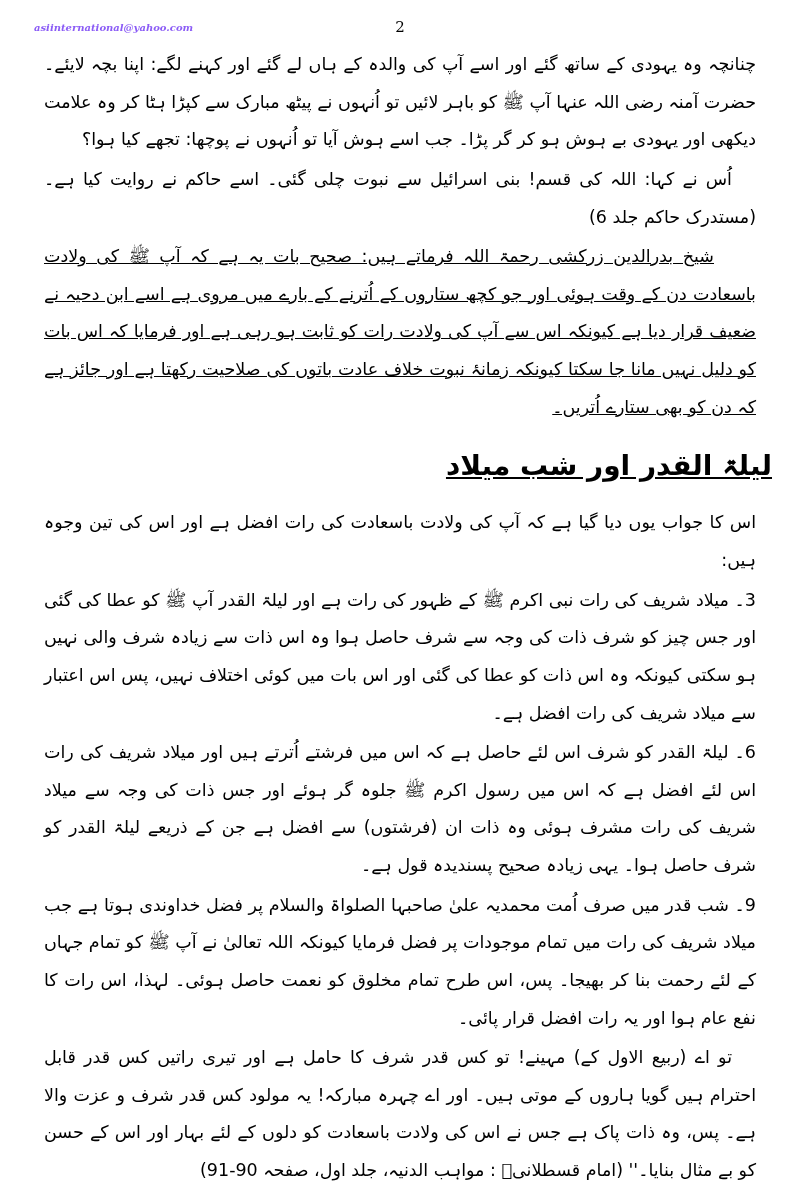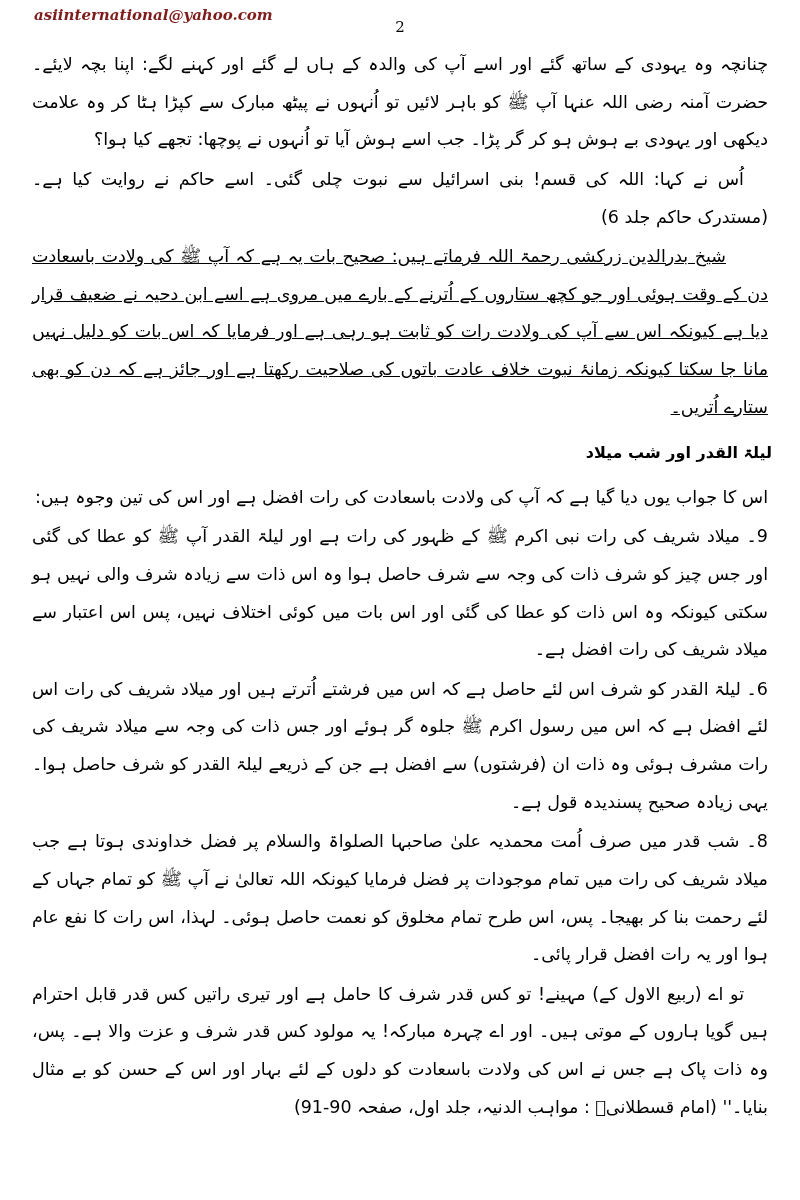--- a/index.html
+++ b/index.html
@@ -11,48 +11,49 @@
     background: #ffffff;
     color: #000000;
     position: relative;
     padding: 4px 28px 0 28px;
     overflow: hidden;
     font-family: "DejaVu Sans", sans-serif;
   }
   
   .header { position: relative; height: 40px; }
   .header-email {
-    position: absolute; left: 6px; top: 2px;
+    position: absolute; left: 6px; top: 18px;
     font-family: "DejaVu Serif", serif;
     font-style: italic; font-weight: bold;
-    font-size: 15px; color: #7f1d1d;
+    font-size: 10px; color: #8b5cf6;
     text-decoration: none;
   }
   .page-number {
     position: absolute; left: 0; right: 0; top: 14px;
     text-align: center;
     font-family: "DejaVu Serif", serif;
     font-size: 15px; color: #000000;
   }
   
   .body-text {
     direction: rtl;
     text-align: justify;
     font-size: 17.5px;
     line-height: 2.15;
     font-family: "DejaVu Sans", sans-serif;
   }
-  .body-text p { margin: 2px 4px; }
+  .body-text p { margin: 2px 16px; }
   .body-text p.indent { text-indent: 42px; text-decoration: underline; }
   .body-text p.indent-sm { text-indent: 24px; }
   .section-heading {
     direction: rtl;
     text-align: right;
     font-weight: bold;
-    font-size: 16px;
+    font-size: 28px;
+    text-decoration: underline;
     margin: 10px 0 8px 0;
     font-family: "DejaVu Sans", sans-serif;
   }
 </style>
 </head>
 <body>
 
 <div class="page">
 
   <div class="header">
@@ -61,19 +62,19 @@
   </div>
 
   <div class="body-text">
     <p>چنانچہ وہ یہودی کے ساتھ گئے اور اسے آپ کی والدہ کے ہاں لے گئے اور کہنے لگے: اپنا بچہ لایئے۔ حضرت آمنہ رضی اللہ عنہا آپ ﷺ کو باہر لائیں تو اُنہوں نے پیٹھ مبارک سے کپڑا ہٹا کر وہ علامت دیکھی اور یہودی بے ہوش ہو کر گر پڑا۔ جب اسے ہوش آیا تو اُنہوں نے پوچھا: تجھے کیا ہوا؟</p>
     <p class="indent-sm">اُس نے کہا: اللہ کی قسم! بنی اسرائیل سے نبوت چلی گئی۔ اسے حاکم نے روایت کیا ہے۔ (مستدرک حاکم جلد 6)</p>
     <p class="indent">شیخ بدرالدین زرکشی رحمۃ اللہ فرماتے ہیں: صحیح بات یہ ہے کہ آپ ﷺ کی ولادت باسعادت دن کے وقت ہوئی اور جو کچھ ستاروں کے اُترنے کے بارے میں مروی ہے اسے ابن دحیہ نے ضعیف قرار دیا ہے کیونکہ اس سے آپ کی ولادت رات کو ثابت ہو رہی ہے اور فرمایا کہ اس بات کو دلیل نہیں مانا جا سکتا کیونکہ زمانۂ نبوت خلاف عادت باتوں کی صلاحیت رکھتا ہے اور جائز ہے کہ دن کو بھی ستارے اُتریں۔</p>
 
     <h2 class="section-heading">لیلۃ القدر اور شب میلاد</h2>
 
     <p>اس کا جواب یوں دیا گیا ہے کہ آپ کی ولادت باسعادت کی رات افضل ہے اور اس کی تین وجوہ ہیں:</p>
-    <p>9۔ میلاد شریف کی رات نبی اکرم ﷺ کے ظہور کی رات ہے اور لیلۃ القدر آپ ﷺ کو عطا کی گئی اور جس چیز کو شرف ذات کی وجہ سے شرف حاصل ہوا وہ اس ذات سے زیادہ شرف والی نہیں ہو سکتی کیونکہ وہ اس ذات کو عطا کی گئی اور اس بات میں کوئی اختلاف نہیں، پس اس اعتبار سے میلاد شریف کی رات افضل ہے۔</p>
+    <p>3۔ میلاد شریف کی رات نبی اکرم ﷺ کے ظہور کی رات ہے اور لیلۃ القدر آپ ﷺ کو عطا کی گئی اور جس چیز کو شرف ذات کی وجہ سے شرف حاصل ہوا وہ اس ذات سے زیادہ شرف والی نہیں ہو سکتی کیونکہ وہ اس ذات کو عطا کی گئی اور اس بات میں کوئی اختلاف نہیں، پس اس اعتبار سے میلاد شریف کی رات افضل ہے۔</p>
     <p>6۔ لیلۃ القدر کو شرف اس لئے حاصل ہے کہ اس میں فرشتے اُترتے ہیں اور میلاد شریف کی رات اس لئے افضل ہے کہ اس میں رسول اکرم ﷺ جلوہ گر ہوئے اور جس ذات کی وجہ سے میلاد شریف کی رات مشرف ہوئی وہ ذات ان (فرشتوں) سے افضل ہے جن کے ذریعے لیلۃ القدر کو شرف حاصل ہوا۔ یہی زیادہ صحیح پسندیدہ قول ہے۔</p>
-    <p>8۔ شب قدر میں صرف اُمت محمدیہ علیٰ صاحبہا الصلواۃ والسلام پر فضل خداوندی ہوتا ہے جب میلاد شریف کی رات میں تمام موجودات پر فضل فرمایا کیونکہ اللہ تعالیٰ نے آپ ﷺ کو تمام جہاں کے لئے رحمت بنا کر بھیجا۔ پس، اس طرح تمام مخلوق کو نعمت حاصل ہوئی۔ لہذا، اس رات کا نفع عام ہوا اور یہ رات افضل قرار پائی۔</p>
+    <p>9۔ شب قدر میں صرف اُمت محمدیہ علیٰ صاحبہا الصلواۃ والسلام پر فضل خداوندی ہوتا ہے جب میلاد شریف کی رات میں تمام موجودات پر فضل فرمایا کیونکہ اللہ تعالیٰ نے آپ ﷺ کو تمام جہاں کے لئے رحمت بنا کر بھیجا۔ پس، اس طرح تمام مخلوق کو نعمت حاصل ہوئی۔ لہذا، اس رات کا نفع عام ہوا اور یہ رات افضل قرار پائی۔</p>
     <p class="indent-sm">تو اے (ربیع الاول کے) مہینے! تو کس قدر شرف کا حامل ہے اور تیری راتیں کس قدر قابل احترام ہیں گویا ہاروں کے موتی ہیں۔ اور اے چہرہ مبارکہ! یہ مولود کس قدر شرف و عزت والا ہے۔ پس، وہ ذات پاک ہے جس نے اس کی ولادت باسعادت کو دلوں کے لئے بہار اور اس کے حسن کو بے مثال بنایا۔'' (امام قسطلانیؒ : مواہب الدنیہ، جلد اول، صفحہ 90-91)</p>
   </div>
 
 </div>
 
 </body></html>

